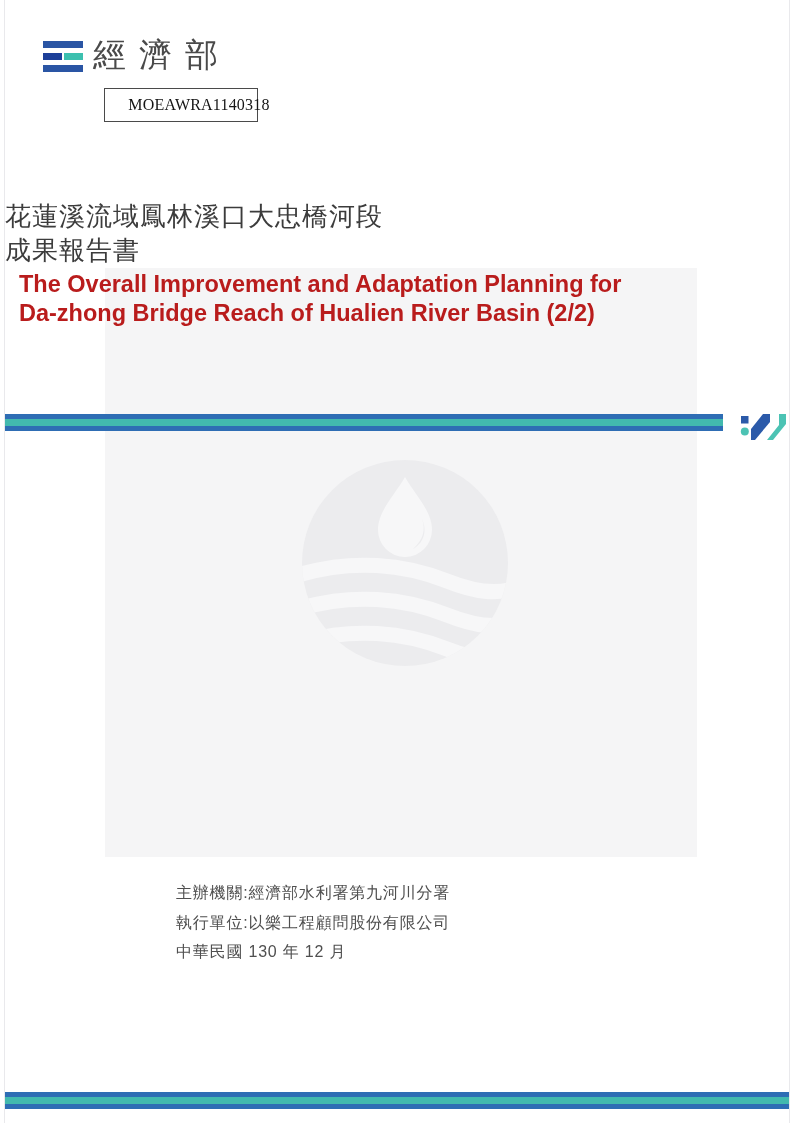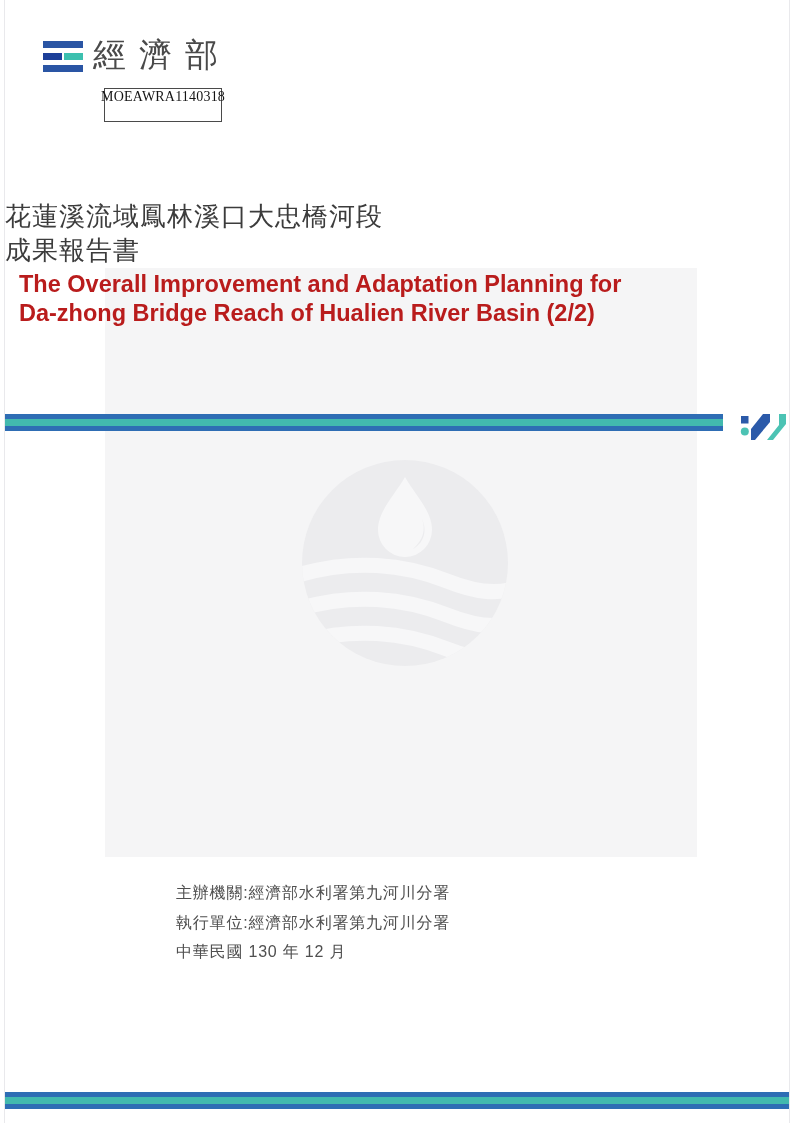--- a/index.html
+++ b/index.html
@@ -14,23 +14,23 @@
   .bars{position:relative;width:40px;height:36px;margin-right:10px;}
   .bar{position:absolute;left:0;height:7px;}
   .bar.b-top{top:3px;width:40px;background:var(--bar-blue);}
   .bar.b-midl{top:15px;width:19px;background:var(--bar-navy);}
   .bar.b-midr{top:15px;left:21px;width:19px;background:var(--bar-teal);}
   .bar.b-bot{top:27px;width:40px;background:var(--bar-blue);}
   .agency{font-size:33px;letter-spacing:13px;color:#4a4a4a;font-weight:400;white-space:nowrap;}
   
   .code-box{
     position:absolute;left:99px;top:88px;width:116px;height:32px;
-    border:1px solid #4a4a4a;display:flex;align-items:flex-start;justify-content:center;
-    font-family:"Liberation Serif","DejaVu Serif",serif;font-size:14px;color:#141414;
-    letter-spacing:0.2px;background:#ffffff;
+    border:1px solid #4a4a4a;display:flex;align-items:center;justify-content:center;
+    font-family:"Liberation Serif","DejaVu Serif",serif;font-size:16px;color:#141414;
+    letter-spacing:0.2px;background:#ffffff;padding-left:36px;
   }
   
   .panel{position:absolute;left:100px;top:268px;width:592px;height:589px;background:var(--panel-gray);}
   
   .titles{position:absolute;left:0;top:200px;width:794px;text-align:left;}
   .zh-line{font-size:26px;line-height:33.5px;font-weight:500;color:#3c3c3c;letter-spacing:1px;}
   .en-block{margin-top:3px;}
   .en-line{font-size:23.5px;line-height:29px;color:#b91c1c;font-weight:700;margin-left:14px;}
   
   .band{position:absolute;left:0;display:flex;flex-direction:column;}
@@ -102,21 +102,21 @@
 
   <svg class="wra-mark" viewBox="0 0 48 30" xmlns="http://www.w3.org/2000/svg">
     <rect x="2" y="4" width="7.5" height="7.5" fill="#2b5aa9"></rect>
     <circle cx="5.8" cy="19.5" r="4" fill="#4cc3b4"></circle>
     <path d="M12,28 L12,17 L24,2 L31,2 L31,10 L16,28 Z" fill="#2b5aa9"></path>
     <path d="M28,28 L40,13 L40,2 L47,2 L47,12 L34,28 Z" fill="#4cc3b4"></path>
   </svg>
 
   <div class="footer-info">
     <div>主辦機關:經濟部水利署第九河川分署</div>
-    <div>執行單位:經濟部水利署第九河川分署</div>
+    <div>執行單位:以樂工程顧問股份有限公司</div>
     <div>中華民國 130 年 12 月</div>
   </div>
 
   <div class="band band-bottom">
     <span class="stripe-blue"></span>
     <span class="stripe-teal"></span>
     <span class="stripe-blue"></span>
   </div>
 
 </div>

